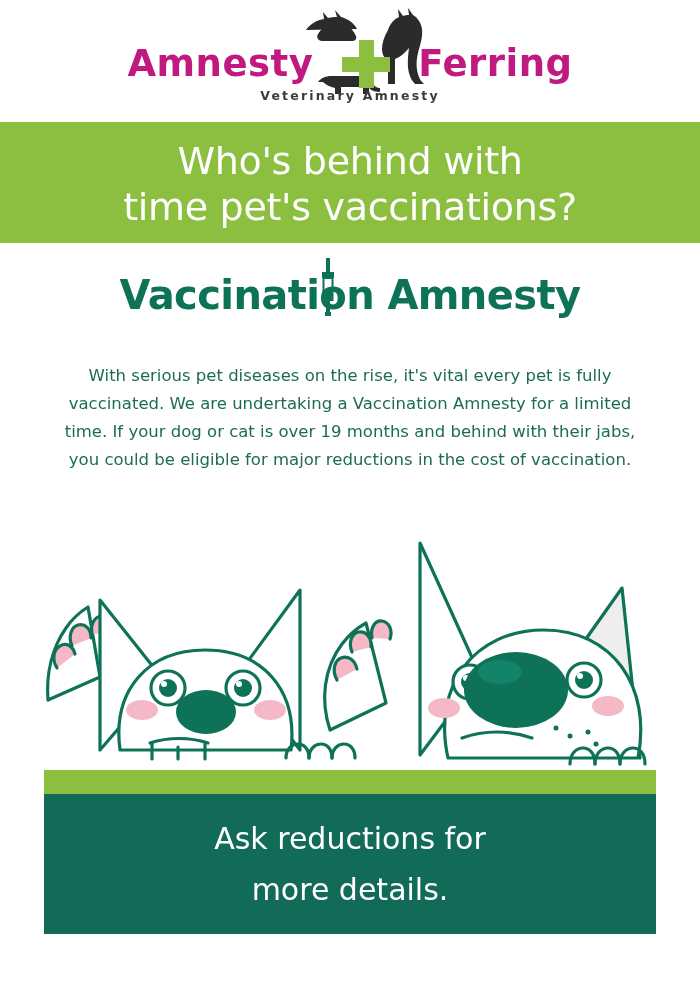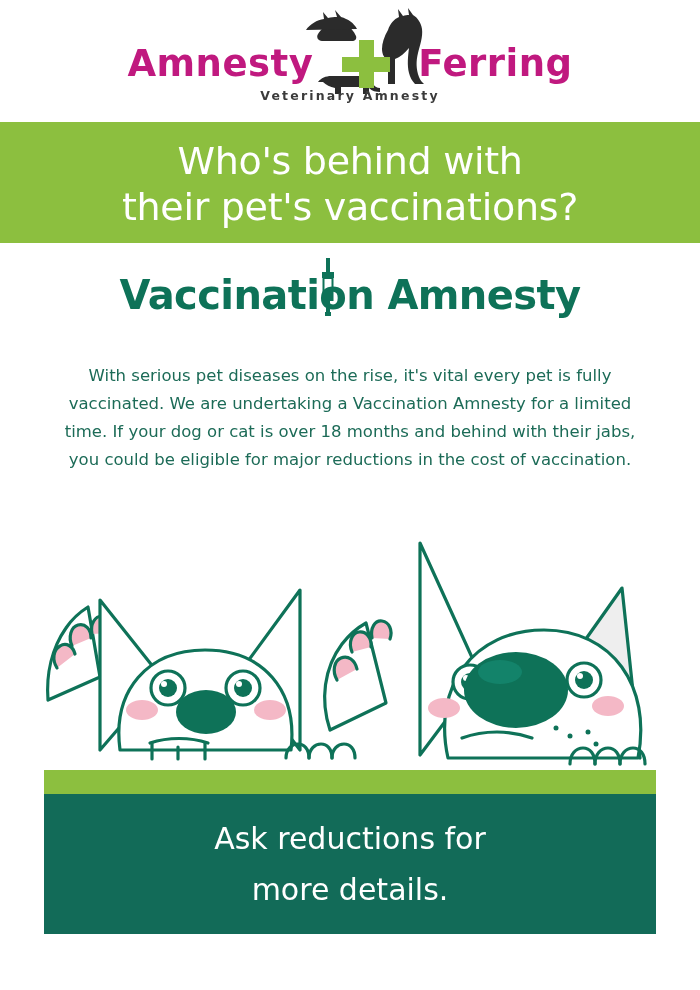--- a/index.html
+++ b/index.html
@@ -208,34 +208,34 @@
       <span class="logo-cross-wrap">
         <span class="cross"></span>
       </span>
       <span class="logo-word">Ferring</span>
     </div>
     <div class="logo-sub">Veterinary Amnesty</div>
   </div>
 
   <div class="headline-band">
     <div class="line line1">Who's behind with</div>
-    <div class="line line2">their pet's vaccinations?</div>
+    <div class="line line2">time pet's vaccinations?</div>
   </div>
 
   <div class="amnesty-title">Vaccination Amnesty</div>
   <svg class="syringe" viewBox="0 0 18 58">
     <rect x="7" y="0" width="4" height="14" fill="#0e7258"></rect>
     <rect x="3" y="14" width="12" height="6" fill="#0e7258"></rect>
     <rect x="4.5" y="20" width="9" height="22" fill="none" stroke="#0e7258" stroke-width="2"></rect>
     <rect x="4.5" y="33" width="9" height="9" fill="#0e7258"></rect>
     <rect x="7" y="42" width="4" height="12" fill="#0e7258"></rect>
     <rect x="6" y="54" width="6" height="4" fill="#0e7258"></rect>
   </svg>
 
-  <div class="body-copy">With serious pet diseases on the rise, it's vital every pet is fully vaccinated. We are undertaking a Vaccination Amnesty for a limited time. If your dog or cat is over 18 months and behind with their jabs, you could be eligible for major reductions in the cost of vaccination.</div>
+  <div class="body-copy">With serious pet diseases on the rise, it's vital every pet is fully vaccinated. We are undertaking a Vaccination Amnesty for a limited time. If your dog or cat is over 19 months and behind with their jabs, you could be eligible for major reductions in the cost of vaccination.</div>
 
   <svg class="illustration" viewBox="0 0 700 300">
     <g fill="none" stroke="#0e7258" stroke-width="3.2" stroke-linejoin="round" stroke-linecap="round">
 
       <g>
         <path d="M48 200 c-2 -26 4 -52 18 -72 c6 -9 14 -16 22 -21 l12 70 z" fill="#ffffff"></path>
         <path d="M57 168 c-5 -8 -4 -18 3 -22 c6 -4 13 0 15 8" fill="#f4b8c6" stroke="#0e7258"></path>
         <path d="M72 146 c-4 -9 -1 -19 6 -21 c7 -2 13 4 13 13" fill="#f4b8c6" stroke="#0e7258"></path>
         <path d="M92 134 c-2 -10 3 -18 10 -18 c7 0 11 8 9 17" fill="#f4b8c6" stroke="#0e7258"></path>
       </g>

